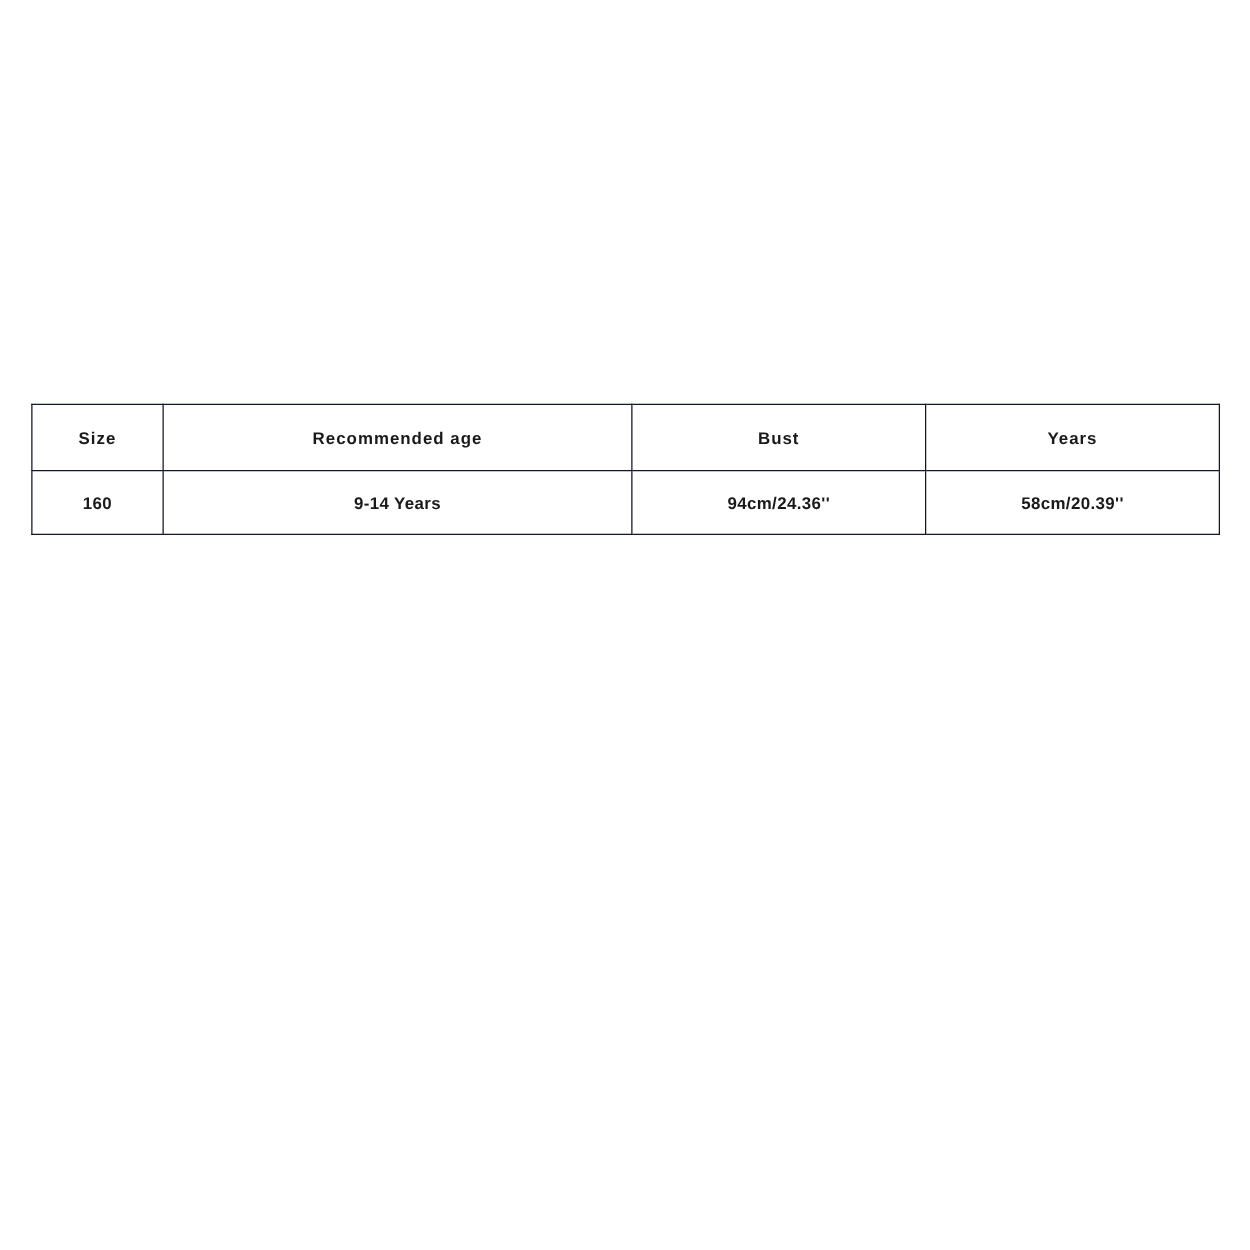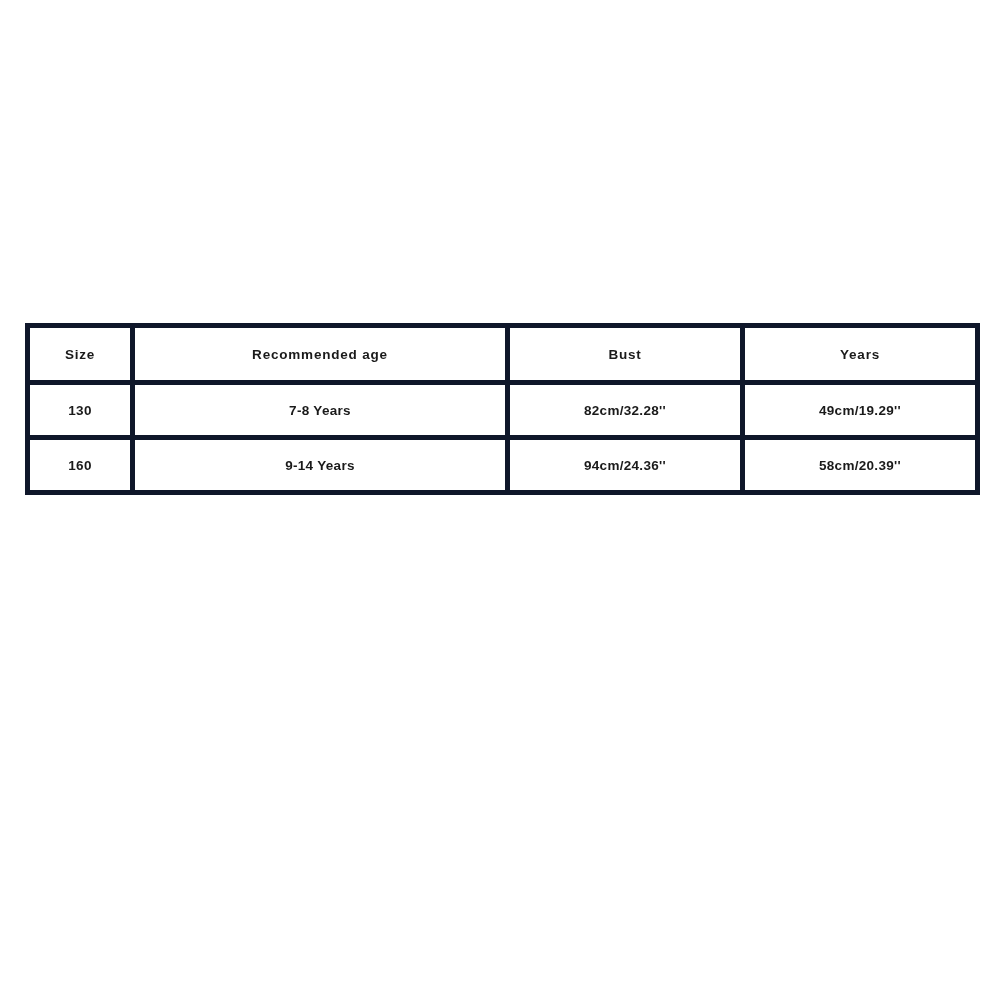--- a/index.html
+++ b/index.html
@@ -25,21 +25,21 @@
     top: 323px;
     width: 950px;
   }
   table.size-chart {
     width: 950px;
     border-collapse: collapse;
     table-layout: fixed;
   }
   table.size-chart td,
   table.size-chart th {
-    border: 5px solid #0f172a;
+    border: 1px solid #0f172a;
     text-align: center;
     vertical-align: middle;
     color: #1a1a1a;
     font-weight: bold;
     font-size: 13.5px;
     letter-spacing: 0.3px;
     padding: 0;
     height: 50px;
     background: #ffffff;
   }
@@ -68,26 +68,20 @@
       <thead>
         <tr>
           <th>Size</th>
           <th>Recommended age</th>
           <th>Bust</th>
           <th>Years</th>
         </tr>
       </thead>
       <tbody>
         <tr>
-          <td>130</td>
-          <td>7-8 Years</td>
-          <td>82cm/32.28''</td>
-          <td>49cm/19.29''</td>
-        </tr>
-        <tr>
           <td>160</td>
           <td>9-14 Years</td>
           <td>94cm/24.36''</td>
           <td>58cm/20.39''</td>
         </tr>
       </tbody>
     </table>
   </div>
 </div>
 

